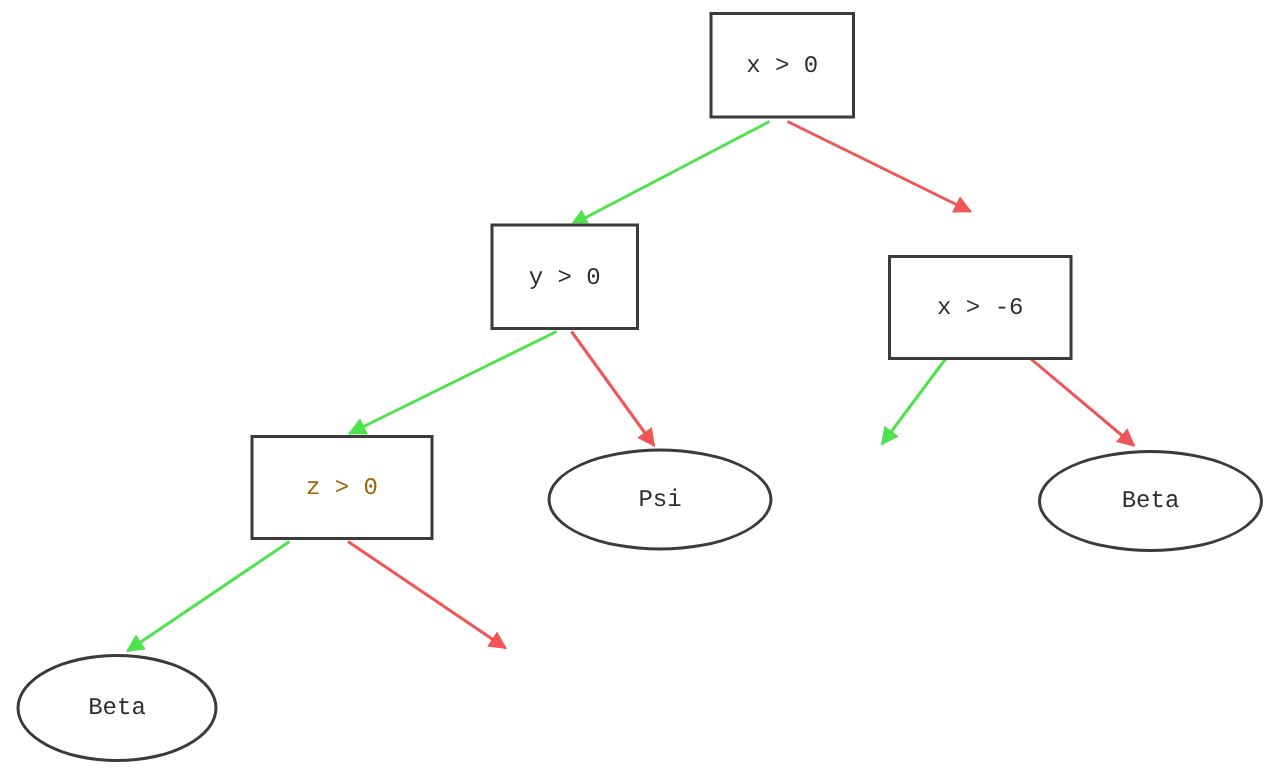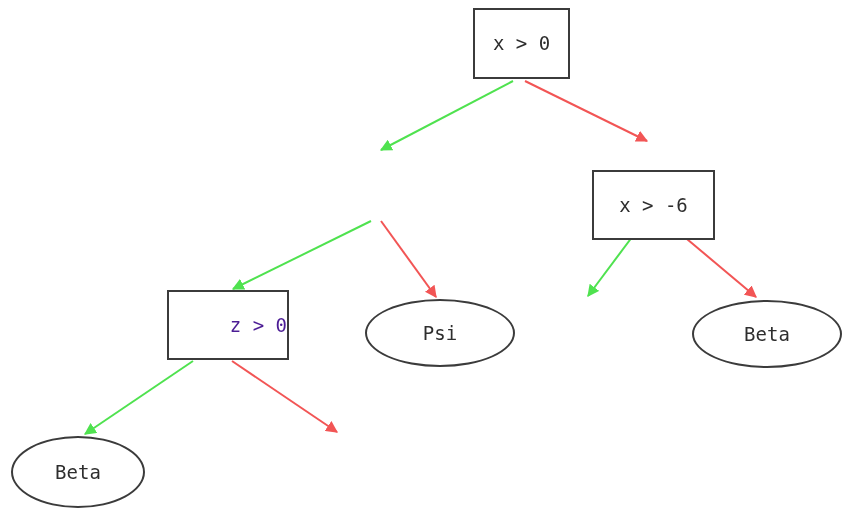--- a/index.html
+++ b/index.html
@@ -24,23 +24,24 @@
   }
   .node {
     position: absolute;
     display: flex;
     align-items: center;
     justify-content: center;
     box-sizing: border-box;
     background: #ffffff;
     border: 2px solid #3b3b3b;
     color: #2e2e2e;
-    font-size: 19px;
+    font-size: 16px;
     line-height: 1;
     white-space: pre;
+    font-family: Liberation Mono, monospace;
   }
   .node.ellipse {
     border-radius: 50%;
     border-width: 2px;
   }
   
   #node-root  { left: 473px; top:   8px; width:  97px; height: 71px; }
   #node-y0    { left: 327px; top: 149px; width:  99px; height: 71px; }
   #node-xm6   { left: 592px; top: 142px; width: 123px; height: 70px; margin-top: 28px; }
   #node-z0    { left: 167px; top: 290px; width: 122px; height: 70px; }
@@ -76,24 +77,27 @@
     <line class="edge edge-false" x1="381" y1="221" x2="436" y2="297" marker-end="url(#arrow-false)" stroke="#f25555"></line>
     <line class="edge edge-true" x1="650" y1="213" x2="588" y2="296" marker-end="url(#arrow-true)" stroke="#4fe24f"></line>
     <line class="edge edge-false" x1="656" y1="213" x2="756" y2="297" marker-end="url(#arrow-false)" stroke="#f25555"></line>
     <line class="edge edge-true" x1="193" y1="361" x2="85" y2="434" marker-end="url(#arrow-true)" stroke="#4fe24f"></line>
     <line class="edge edge-false" x1="232" y1="361" x2="337" y2="432" marker-end="url(#arrow-false)" stroke="#f25555"></line>
   </svg>
 
   <div id="node-root" class="node rect" style="border-color: rgb(59, 59, 59); color: rgb(46, 46, 46);">
     <span>x &gt; 0</span>
   </div>
+  <div id="node-y0" class="node rect" style="border-color: rgb(59, 59, 59); color: rgb(46, 46, 46);">
+    <span>y &gt; 0</span>
+  </div>
   <div id="node-xm6" class="node rect" style="border-color: rgb(59, 59, 59); color: rgb(46, 46, 46);">
     <span>x &gt; -6</span>
   </div>
-  <div id="node-z0" class="node rect" style="border-color: rgb(59, 59, 59); color: #4c1d95; justify-content: flex-end;">
+  <div id="node-z0" class="node rect" style="border-color: rgb(59, 59, 59); color: #a16207;">
     <span>z &gt; 0</span>
   </div>
 
   <div id="node-psi" class="node ellipse" style="border-color: rgb(59, 59, 59); color: rgb(46, 46, 46);">
     <span>Psi</span>
   </div>
   <div id="node-gamma" class="node ellipse" style="border-color: rgb(59, 59, 59); color: rgb(46, 46, 46);">
     <span>Beta</span>
   </div>
   <div id="node-beta" class="node ellipse" style="border-color: rgb(59, 59, 59); color: rgb(46, 46, 46); text-align: center;">

